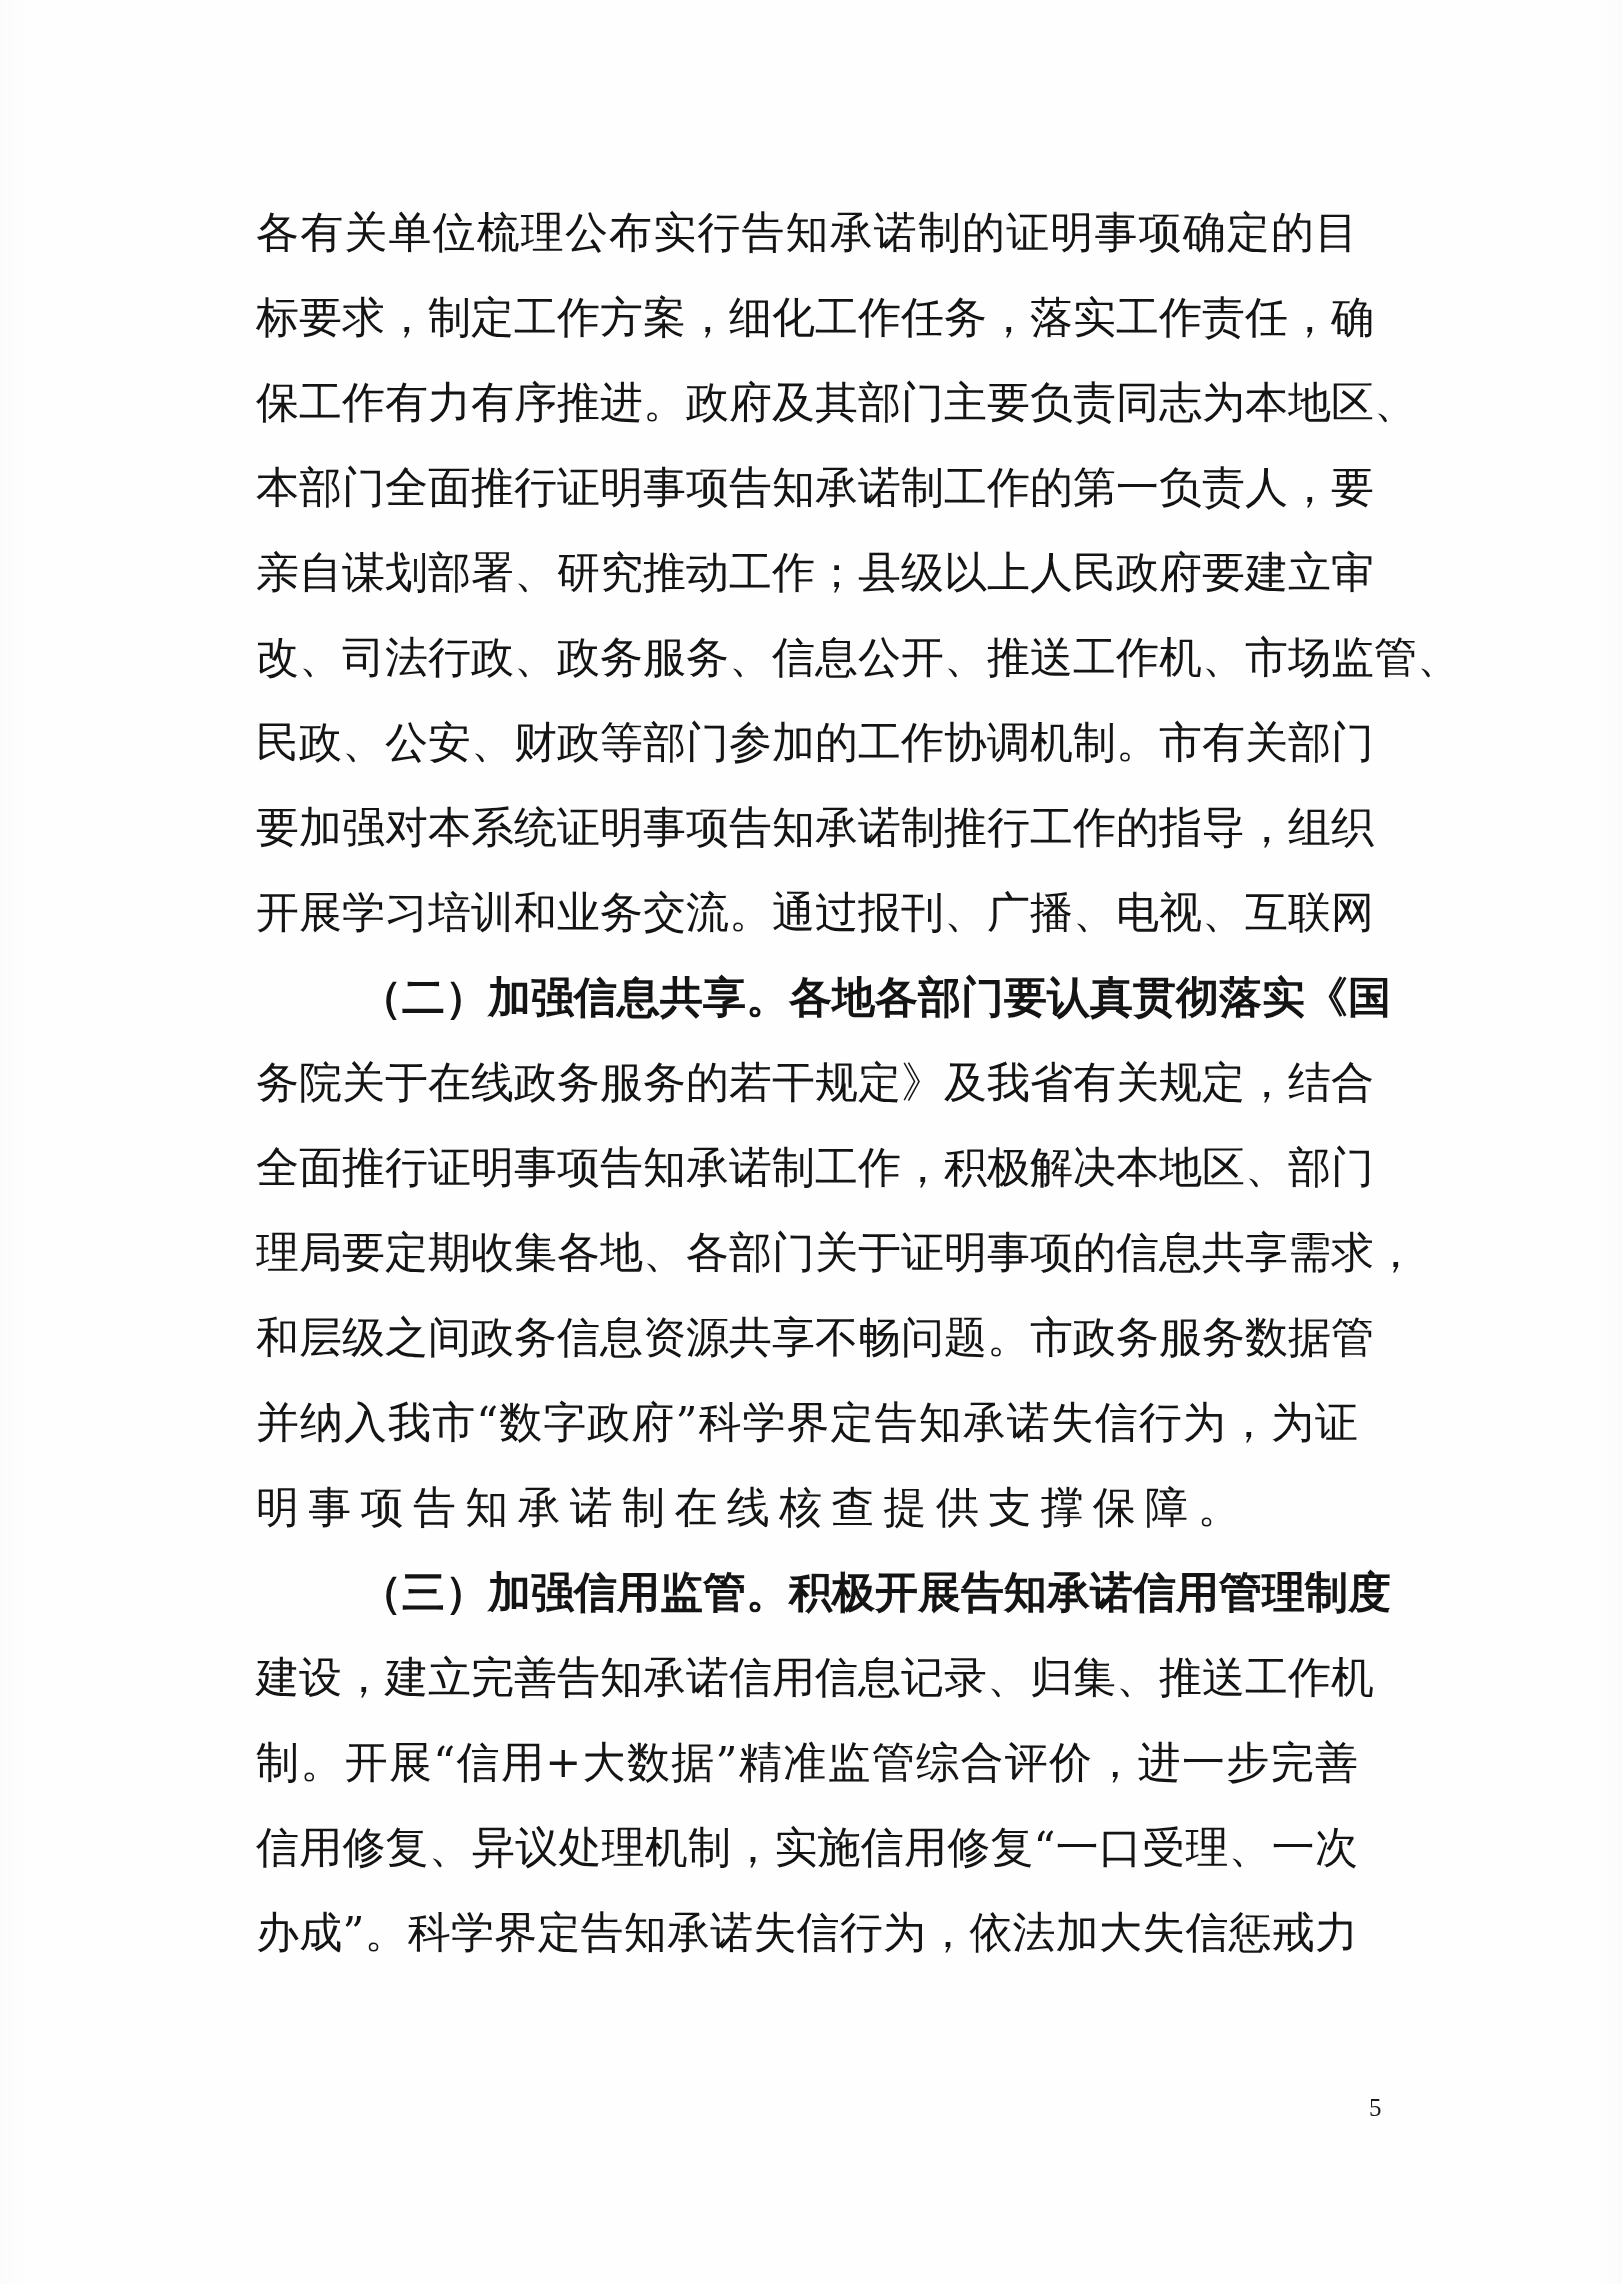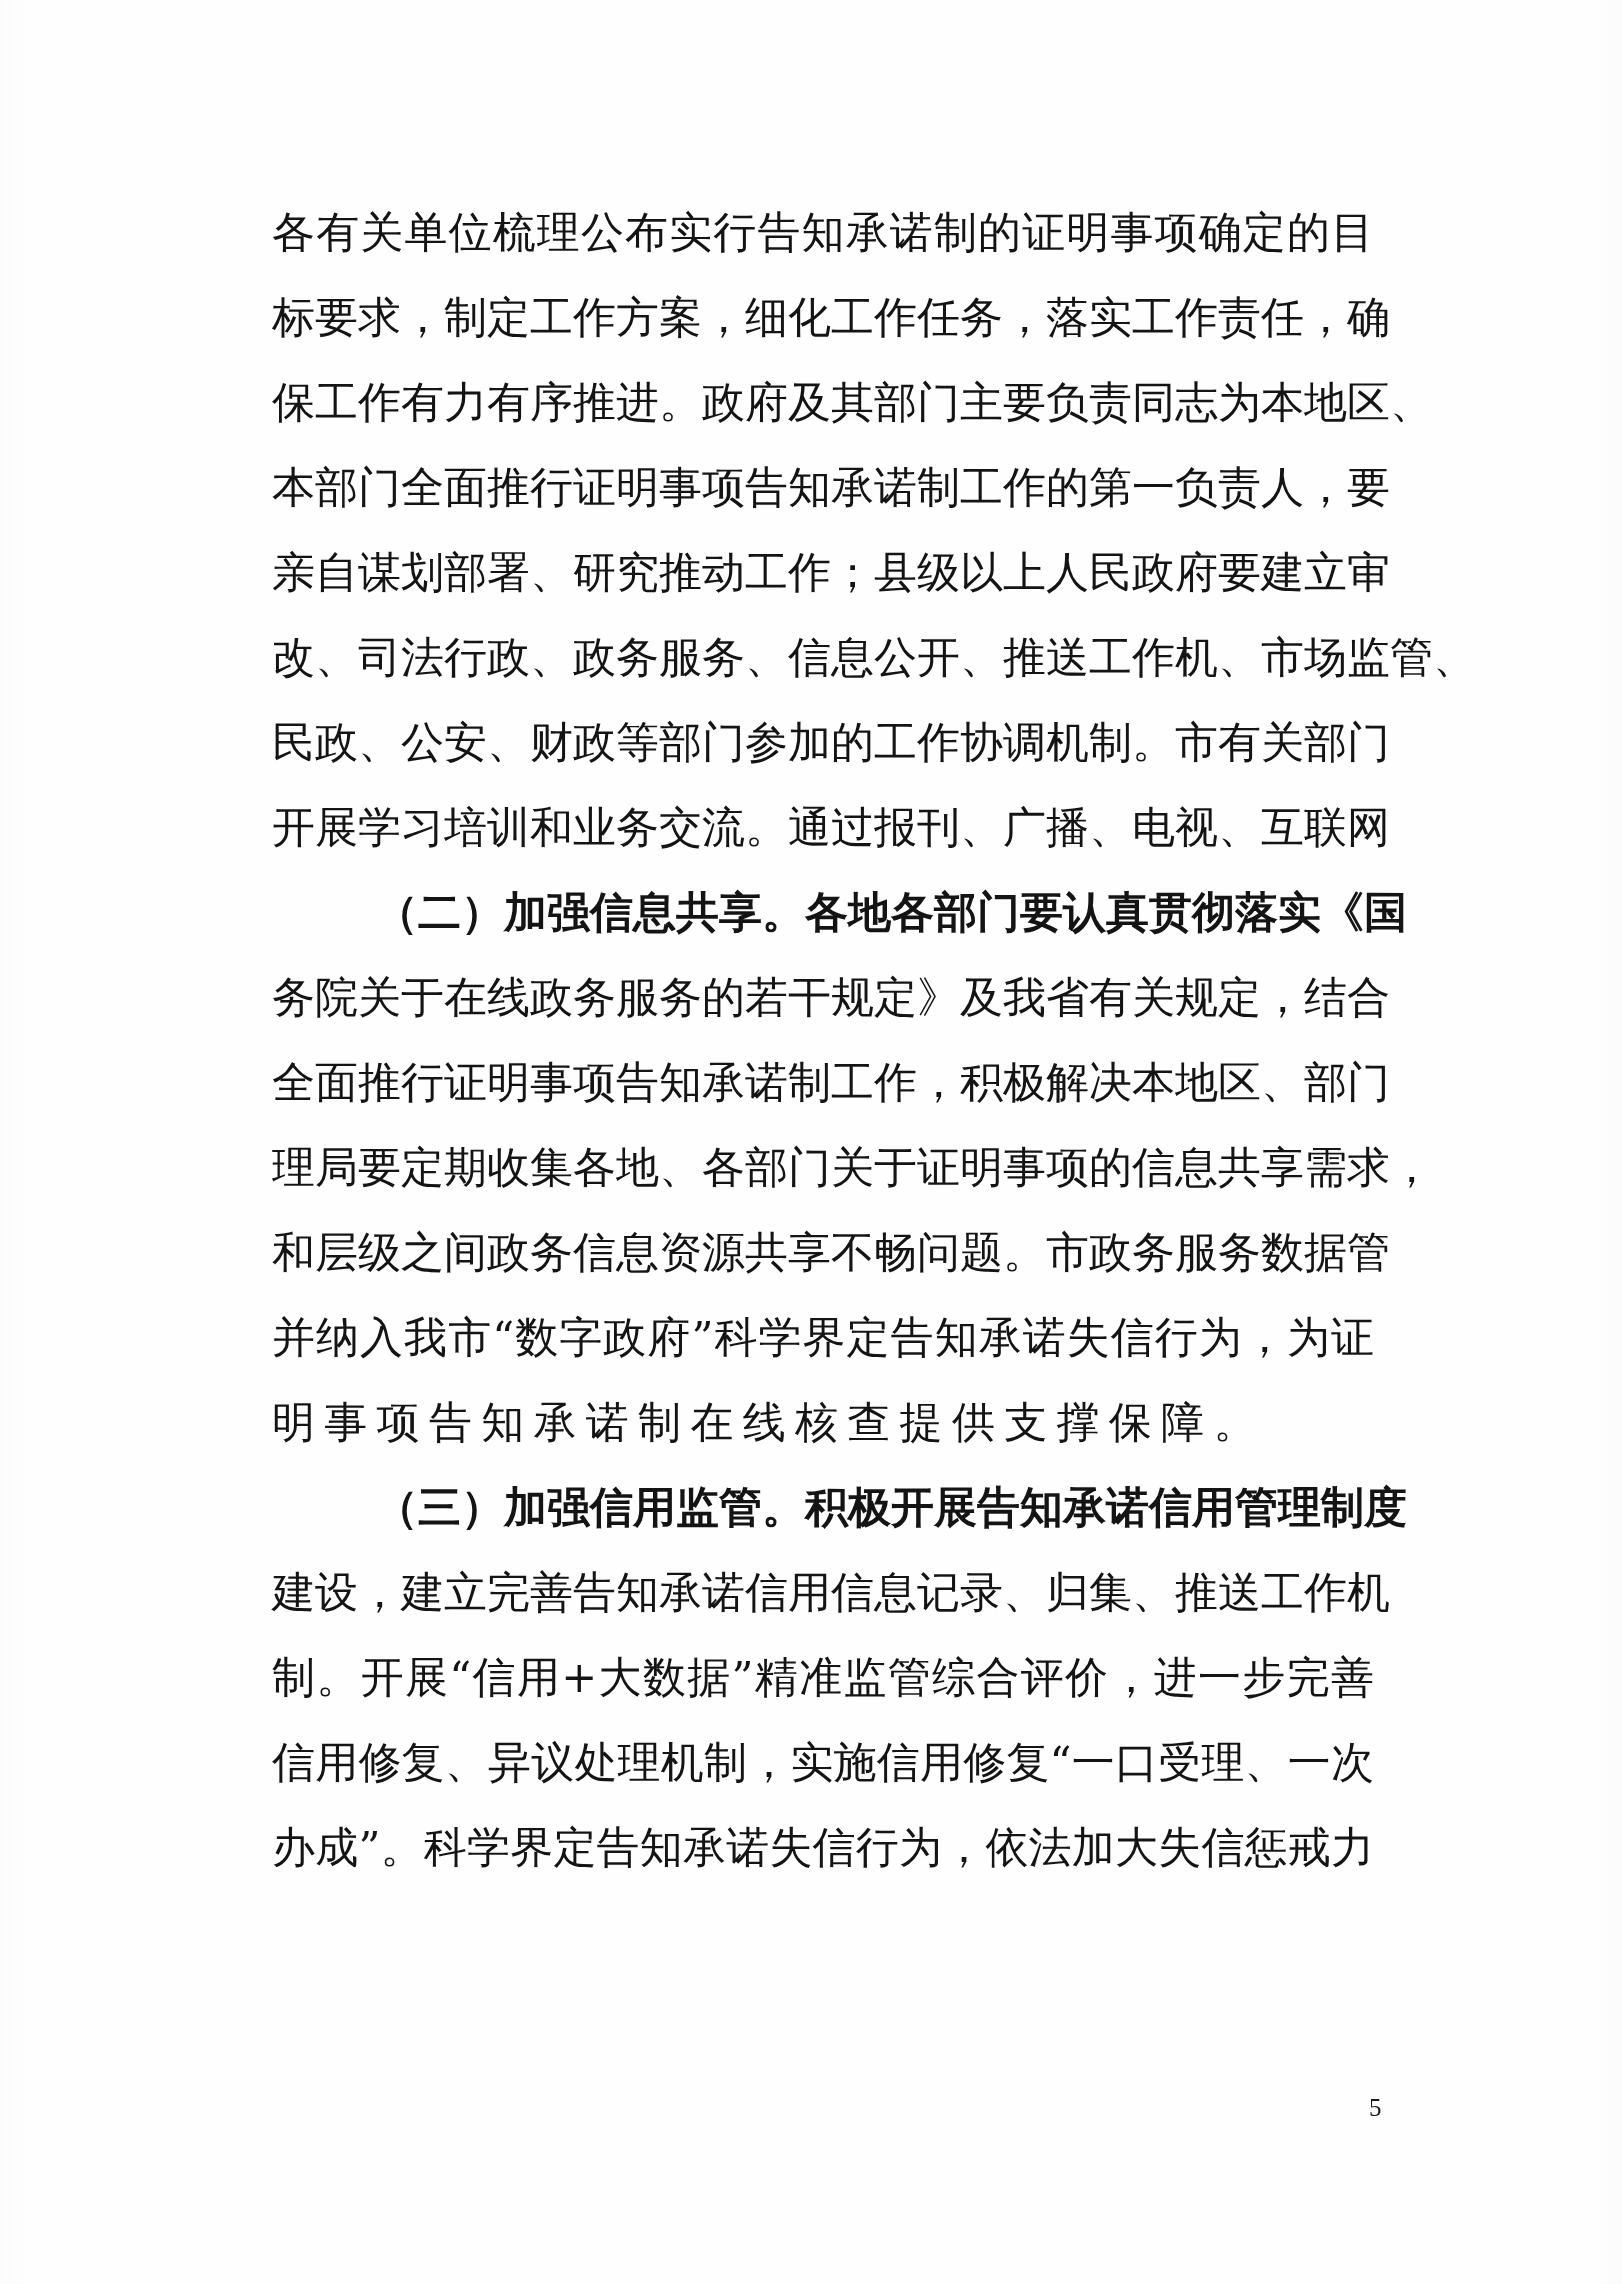--- a/index.html
+++ b/index.html
@@ -20,21 +20,21 @@
       position: absolute;
       left: 0; top: 0;
       width: 1622px;
       height: 2284px;
       background:
         linear-gradient(90deg, rgba(0,0,0,0.012) 0px, rgba(0,0,0,0) 27.6px, rgba(0,0,0,0) 1595px, rgba(0,0,0,0.012) 1622px),
         #fefefe;
     }
     .body-text {
       position: absolute;
-      left: 272px;
+      left: 256px;
       top: 201px;
       width: 1102px;
     }
     .line {
       display: block;
       height: 85px;
       line-height: 62px;
       font-size: 43px;
       letter-spacing: 0;
       white-space: nowrap;
@@ -65,20 +65,21 @@
   <div class="body-text">
 
     <div>
       <span class="line">各有关单位梳理公布实行告知承诺制的证明事项确定的目</span>
       <span class="line">标要求，制定工作方案，细化工作任务，落实工作责任，确</span>
       <span class="line">保工作有力有序推进。政府及其部门主要负责同志为本地区、</span>
       <span class="line">本部门全面推行证明事项告知承诺制工作的第一负责人，要</span>
       <span class="line">亲自谋划部署、研究推动工作；县级以上人民政府要建立审</span>
       <span class="line">改、司法行政、政务服务、信息公开、推送工作机、市场监管、</span>
       <span class="line">民政、公安、财政等部门参加的工作协调机制。市有关部门</span>
+      <span class="line">要加强对本系统证明事项告知承诺制推行工作的指导，组织</span>
       <span class="line">开展学习培训和业务交流。通过报刊、广播、电视、互联网</span>
     </div>
 
     <div>
       <span class="line indent">（二）加强信息共享。各地各部门要认真贯彻落实《国</span>
       <span class="line">务院关于在线政务服务的若干规定》及我省有关规定，结合</span>
       <span class="line">全面推行证明事项告知承诺制工作，积极解决本地区、部门</span>
       <span class="line">理局要定期收集各地、各部门关于证明事项的信息共享需求，</span>
       <span class="line">和层级之间政务信息资源共享不畅问题。市政务服务数据管</span>
       <span class="line">并纳入我市“数字政府”科学界定告知承诺失信行为，为证</span>

